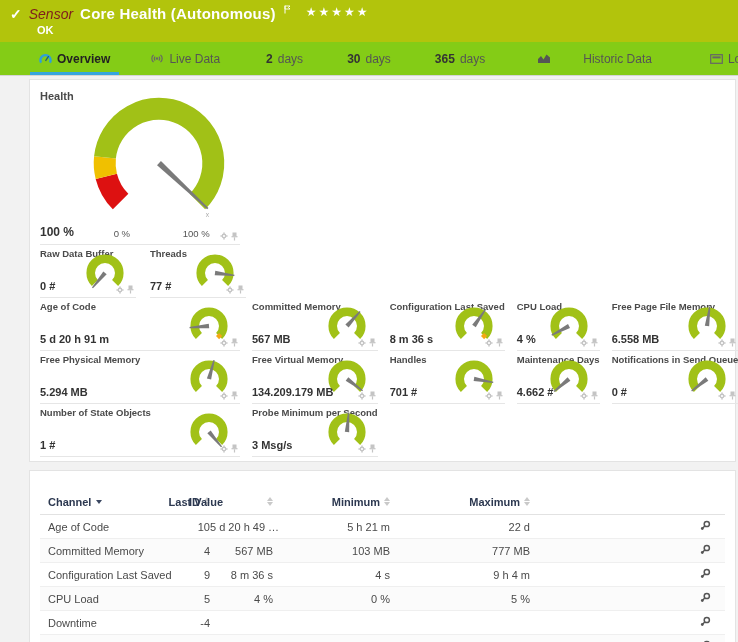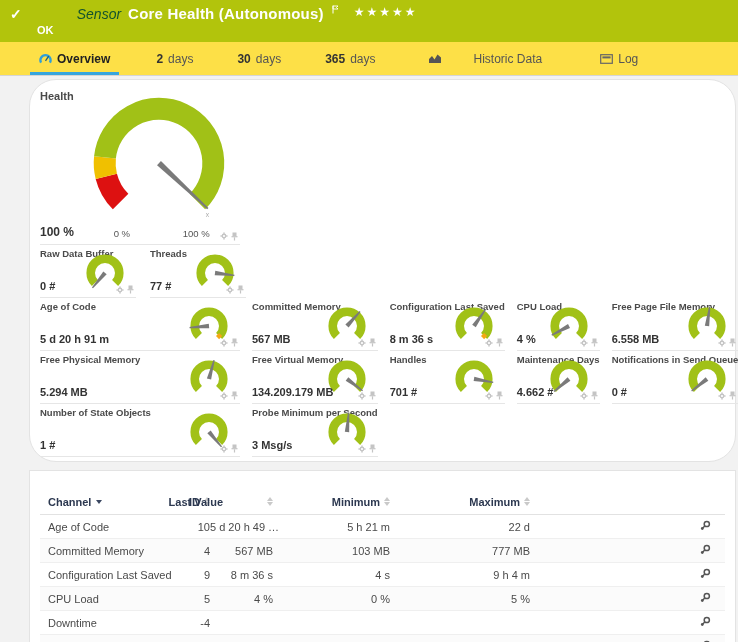--- a/index.html
+++ b/index.html
@@ -3,40 +3,40 @@
 <meta charset="utf-8">
 <style>
   * { box-sizing: border-box; margin: 0; padding: 0; }
   html,body { width:738px; height:642px; overflow:hidden; background:#f2f2f2;
     font-family:"Liberation Sans", sans-serif; color:#444; }
 
   
   .topbar { height:42px; background:#b2c40c; color:#fff; padding:5px 10px 0 10px; }
   .topbar-line1 { display:flex; align-items:center; gap:7px; }
   .check { font-size:14px; font-weight:bold; }
-  .kind { font-style:italic; font-size:14px; color:#14532d;margin-left:48px; }
+  .kind { font-style:italic; font-size:14px; color:#7f1d1d; }
   .title { font-size:15px; font-weight:bold; letter-spacing:.2px; }
   .flag { margin:-8px 0 0 1px; }
   .stars { font-size:12px; letter-spacing:2px; margin:-4px 0 0 8px; cursor:pointer; }
   .status-ok { font-size:11px; font-weight:bold; margin:2px 0 0 27px; }
 
   
-  .tabbar { height:34px; background:#fde047; border-bottom:1px solid #d5d5d5;
+  .tabbar { height:34px; background:#84cc16; border-bottom:1px solid #d5d5d5;
     display:flex; align-items:stretch; padding-left:30px; font-size:12px; }
   .tab { display:flex; align-items:center; gap:5px; padding:0 9px; color:#555;
     border-bottom:3px solid transparent; margin-top:3px; cursor:pointer; white-space:nowrap; }
   .tab.active { border-bottom-color:#36a5dd; color:#222; font-weight:bold; }
   .tab .num { font-weight:bold; color:#333; }
   .tab.t-live { margin-left:22px; } .tab.t-2d { margin-left:28px; }
   .tab.t-30d { margin-left:26px; } .tab.t-365d { margin-left:26px; }
   .tab.t-hist { margin-left:34px;gap:32px; } .tab.t-log { margin-left:40px; }
 
   
   .card { background:#fff; border:1px solid #e3e3e3; margin-left:29px; width:707px; }
-  .gauges-card { margin-top:3px; padding:6px 10px 4px 10px;border-radius:27px; }
+  .gauges-card { margin-top:3px; padding:6px 10px 4px 10px; }
   .table-card { margin-top:8px; padding:18px 10px 0 10px; min-height:340px; }
 
   
   .ggrid { display:grid; grid-template-columns:200px repeat(4,1fr);
     grid-auto-rows:53px; column-gap:12px; }
   .gcell { position:relative; border-bottom:1px solid #e6e6e6; }
   .glabel { font-size:9.5px; font-weight:bold; color:#4a4a4a; padding-top:3px; white-space:nowrap; }
   .gsvg { position:absolute; right:8px; top:7px; }
   .arc { fill:none; stroke:#a1c117; stroke-width:9; }
   .marker { fill:#f5a814; }
@@ -99,20 +99,32 @@
 </div>
 
 <div class="tabbar">
   <div class="tab active">
     <svg width="13" height="11" viewBox="0 0 14 12">
       <path d="M2.2 10.5 A 5.5 5.5 0 1 1 11.8 10.5" fill="none" stroke="#2f9fd8" stroke-width="2.6"></path>
       <line x1="7" y1="8.5" x2="10.5" y2="3.5" stroke="#1b5e7e" stroke-width="1.4"></line>
     </svg>
     <span>Overview</span>
   </div>
+  <div class="tab t-live">
+    <svg width="14" height="11" viewBox="0 0 14 11">
+      <g stroke="#666" fill="none" stroke-width="1.2">
+        <path d="M3.5 2 A 4.5 4.5 0 0 0 3.5 9"></path>
+          <path d="M10.5 2 A 4.5 4.5 0 0 1 10.5 9"></path>
+        <path d="M5.2 3.6 A 2.4 2.4 0 0 0 5.2 7.4"></path>
+          <path d="M8.8 3.6 A 2.4 2.4 0 0 1 8.8 7.4"></path>
+      </g>
+      <circle cx="7" cy="5.5" r="1.2" fill="#666"></circle>
+    </svg>
+    <span>Live Data</span>
+  </div>
   <div class="tab t-2d">
     <span class="num">2</span>
     <span>days</span>
   </div>
   <div class="tab t-30d">
     <span class="num">30</span>
     <span>days</span>
   </div>
   <div class="tab t-365d">
     <span class="num">365</span>

